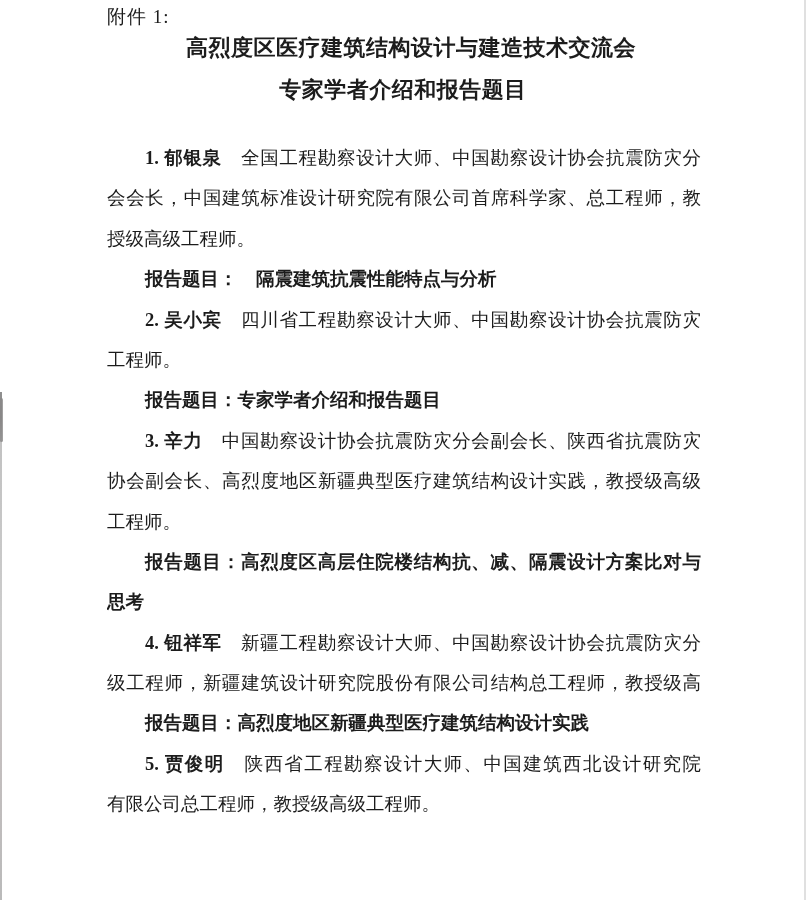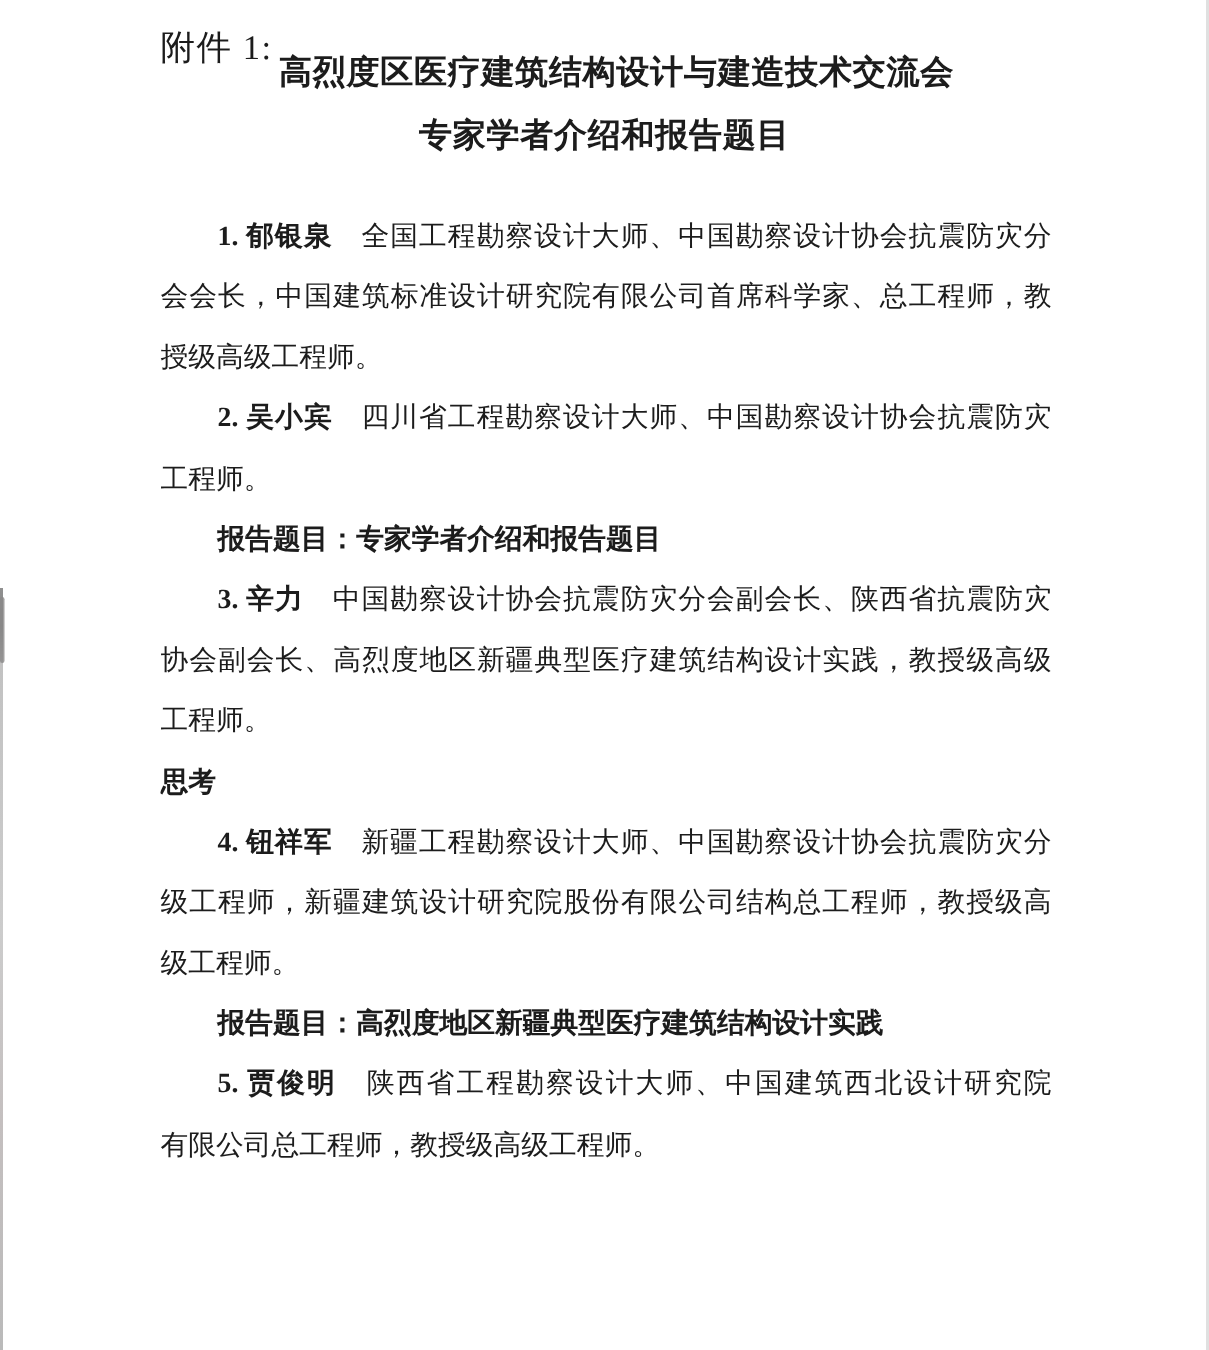--- a/index.html
+++ b/index.html
@@ -7,22 +7,22 @@
   body {
     position: relative;
     background: #ffffff;
     overflow: hidden;
     font-family: "Liberation Serif", serif;
     color: #1c1c1c;
   }
   .attachment {
     position: absolute;
     left: 107px;
-    top: 16px;
-    font-size: 23px;
+    top: 4px;
+    font-size: 19px;
     letter-spacing: 1px;
   }
   .title {
     position: absolute;
     left: 0;
     right: 0;
     text-align: center;
     font-weight: bold;
     font-size: 22px;
     letter-spacing: 0.5px;
@@ -67,30 +67,31 @@
   <div class="attachment">附件 1:</div>
 
   <h1 class="title t1">高烈度区医疗建筑结构设计与建造技术交流会</h1>
 
   <h1 class="title t2">专家学者介绍和报告题目</h1>
 
   <div class="lines">
       <div class="line indent justify"><span class="bold">1. 郁银泉</span><span>　全国工程勘察设计大师、中国勘察设计协会抗震防灾分</span></div>
       <div class="line justify">会会长，中国建筑标准设计研究院有限公司首席科学家、总工程师，教</div>
       <div class="line">授级高级工程师。</div>
+      <div class="line bold indent">报告题目：　隔震建筑抗震性能特点与分析</div>
       <div class="line indent justify"><span class="bold">2. 吴小宾</span><span>　四川省工程勘察设计大师、中国勘察设计协会抗震防灾</span></div>
       <div class="line">工程师。</div>
       <div class="line bold indent">报告题目：专家学者介绍和报告题目</div>
       <div class="line indent justify"><span class="bold">3. 辛力</span><span>　中国勘察设计协会抗震防灾分会副会长、陕西省抗震防灾</span></div>
       <div class="line justify">协会副会长、高烈度地区新疆典型医疗建筑结构设计实践，教授级高级</div>
       <div class="line">工程师。</div>
+      <div class="line bold indent justify">报告题目：高烈度区高层住院楼结构抗、减、隔震设计方案比对与</div>
       <div class="line bold">思考</div>
       <div class="line indent justify"><span class="bold">4. 钮祥军</span><span>　新疆工程勘察设计大师、中国勘察设计协会抗震防灾分</span></div>
       <div class="line justify">级工程师，新疆建筑设计研究院股份有限公司结构总工程师，教授级高</div>
-      <div class="line">级工程师。</div>
       <div class="line bold indent">报告题目：高烈度地区新疆典型医疗建筑结构设计实践</div>
       <div class="line indent justify"><span class="bold">5. 贾俊明</span><span>　陕西省工程勘察设计大师、中国建筑西北设计研究院</span></div>
       <div class="line">有限公司总工程师，教授级高级工程师。</div>
     </div>
 
   <div class="artifact left-line"></div>
   <div class="artifact left-smudge"></div>
   <div class="artifact right-line"></div>
 </main>
 

